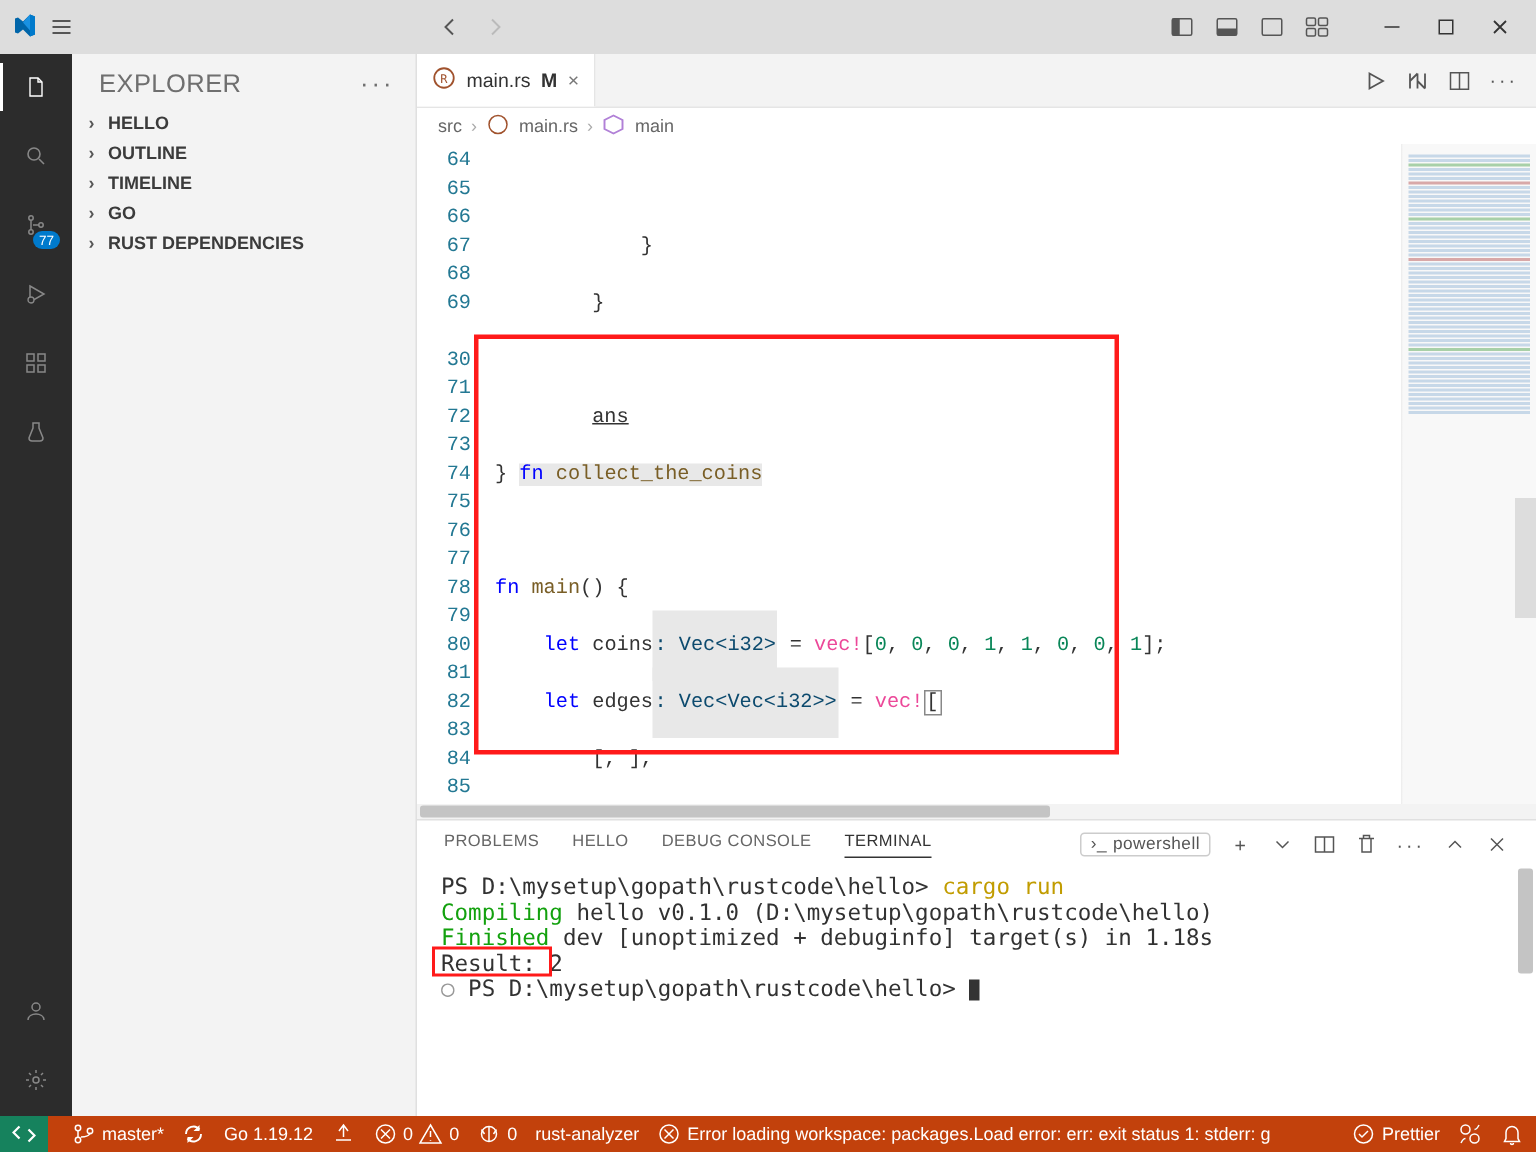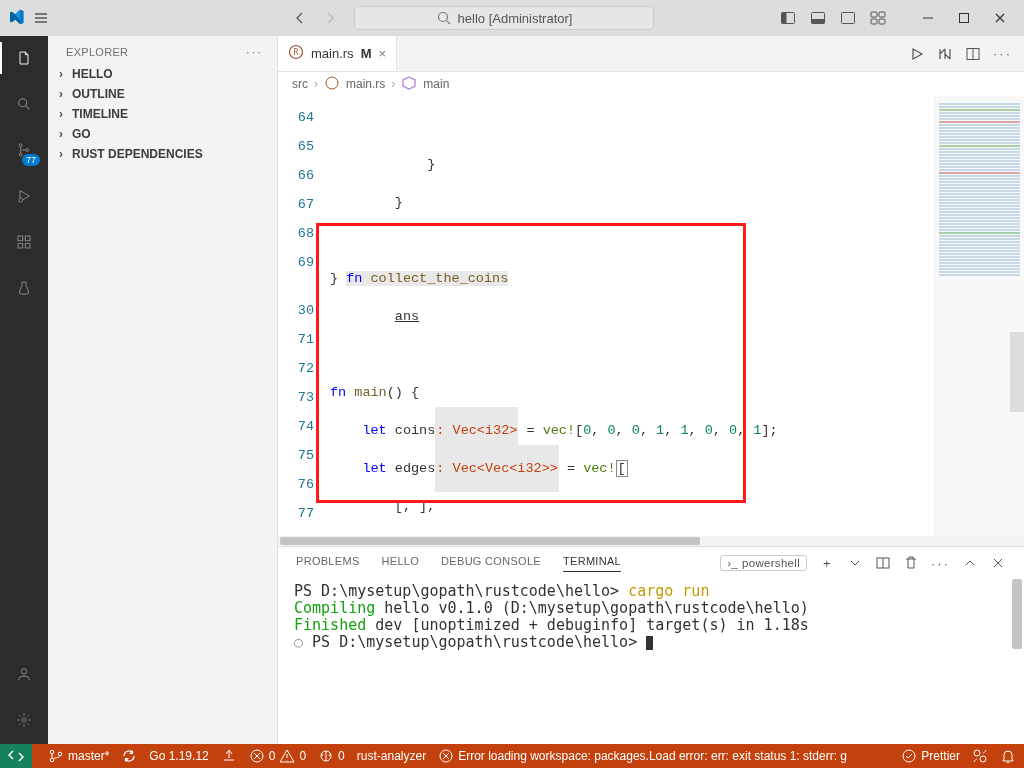--- a/index.html
+++ b/index.html
@@ -23,44 +23,44 @@
 
 .activitybar { width: 48px; background: #2c2c2c; display:flex; flex-direction:column; align-items:center; padding-top:8px; gap:18px; color:#888; }
 .activitybar .item { width:28px; height:28px; display:flex; align-items:center; justify-content:center; cursor:pointer; position:relative;}
 .activitybar .item.active { color:#fff; }
 .activitybar .item.active::before { content:""; position:absolute; left:-10px; top:-2px; bottom:-2px; width:2px; background:#fff; }
 .activitybar .badge { position:absolute; bottom:-2px; right:-2px; background:#007acc; color:#fff; border-radius:8px; font-size:9px; padding:0 4px; line-height:12px;}
 .activitybar .bottom { margin-top:auto; margin-bottom:10px; display:flex; flex-direction:column; gap:18px; align-items:center;}
 
 
 .sidebar { width: 230px; background: #f3f3f3; border-right: 1px solid #e0e0e0; }
-.sidebar-header { display:flex; align-items:flex-end; justify-content:space-between; padding: 10px 14px 6px 18px; font-size:11px; color:#6f6f6f; letter-spacing:0.3px;}
+.sidebar-header { display:flex; align-items:flex-end; justify-content:space-between; padding: 10px 14px 6px 18px; font-size:17px; color:#6f6f6f; letter-spacing:0.3px;}
 .sidebar-section { padding: 3px 10px 3px 6px; display:flex; align-items:center; gap:4px; font-size:12px; color:#3b3b3b; font-weight:600; cursor:pointer;}
 .sidebar-section .chev { width:14px; text-align:center; font-size:12px; color:#555;}
 
 
 .editor-wrap { flex:1; display:flex; flex-direction:column; background:#fff; }
 .tabs { height: 36px; background:#f3f3f3; display:flex; align-items:stretch; border-bottom:1px solid #e5e5e5;}
 .tab { background:#ffffff; display:flex; align-items:center; gap:7px; padding:0 10px; font-size:13px; border-right:1px solid #e5e5e5; }
 .tab .mod { color:#333; font-weight:600;}
 .tab .close { color:#777; }
 .tabs .tab-actions { margin-left:auto; display:flex; align-items:center; gap:12px; padding-right:12px; color:#555;}
 .breadcrumb { height:24px; display:flex; align-items:center; gap:6px; padding:0 14px; font-size:12px; color:#666; background:#fff; }
 .breadcrumb .sep { color:#aaa; }
 
 .code-area { flex:1; display:flex; position:relative; overflow:hidden; }
 .gutter { width:44px; text-align:right; padding:2px 8px 0 0; color:#237893; font-family: Consolas, "Courier New", monospace; font-size:13.5px; line-height:19px; }
-.gutter .ln { position:relative;margin-top:10px; }
+.gutter .ln { position:relative; }
 .code { flex:1; font-family: Consolas, "Courier New", monospace; font-size:13.5px; line-height:19px; padding:2px 0 0 8px; white-space:pre; color:#333; position:relative;}
 .codelens { color:#999; font-size:11.5px; margin-left:-2px;}
 .kw { color:#0000ff; }
-.ty { color:#c2410c; background:#e8e8e8; padding:16px 1px;}
+.ty { color:#0c4a6e; background:#e8e8e8; padding:16px 1px;}
 .fnname { color:#795e26; }
 .num { color:#098658; }
-.mac { color:#4d7c0f; }
+.mac { color:#ec4899; }
 .hlfn { background:#e8e8e8; }
 .brdr { position:absolute; border:3px solid #ff1a1a; pointer-events:none; }
 .minimap { width:90px; background:linear-gradient(#f8f8f8, #f8f8f8); border-left:1px solid #eee; position:relative; overflow:hidden;}
 .minimap .mm { height:2px; margin:1px 4px; background:#c7d8e8; }
 .minimap .mmr { background:#d8a8a8; }
 .minimap .mmg { background:#a8d0a8; }
 .minimap .slider { position:absolute; right:0; top:236px; width:14px; height:80px; background:rgba(100,100,100,0.18);}
 .hscroll { height:10px; background:#f3f3f3; position:relative;}
 .hscroll .thumb { position:absolute; left:2px; top:1px; height:8px; width:420px; background:#c4c4c4; border-radius:2px;}
 .cur-line-hl { position:absolute; left:0; right:0; height:19px; background:#f6f6f6; z-index:-1; }
@@ -108,27 +108,20 @@
     <span class="ic">
         <svg viewBox="0 0 16 16">
           <path fill="none" stroke="#555" stroke-width="1.3" d="M10 3l-5 5 5 5"></path>
         </svg>
       </span>
     <span class="ic" style="opacity:.4">
         <svg viewBox="0 0 16 16">
           <path fill="none" stroke="#888" stroke-width="1.3" d="M6 3l5 5-5 5"></path>
         </svg>
       </span>
-  </div>
-  <div class="searchbox">
-    <svg viewBox="0 0 16 16" width="13" height="13">
-        <circle cx="7" cy="7" r="4.5" fill="none" stroke="#777" stroke-width="1.2"></circle>
-        <path stroke="#777" stroke-width="1.2" d="M11 11l3 3"></path>
-      </svg>
-    <span>hello [Administrator]</span>
   </div>
   <div class="spacer2"></div>
   <div class="layout-icons">
     <span class="ic">
         <svg viewBox="0 0 16 16">
           <rect x="1.5" y="2.5" width="13" height="11" rx="1" fill="none" stroke="#555"></rect>
           <rect x="1.5" y="2.5" width="5" height="11" fill="#555"></rect>
         </svg>
       </span>
     <span class="ic">
@@ -326,22 +319,22 @@
           <div class="ln">83</div>
           <div class="ln">84</div>
           <div class="ln">85</div>
         </div>
       <div class="code" id="code">
         <div class="cur-line-hl" style="top:249px;"></div>
         <div class="brdr" style="left:-6px; top:127px; width:430px; height:280px;"></div>
 <div><span>            }</span></div>
 <div><span>        }</span></div>
 <div> </div>
+<div>        <span style="text-decoration:underline">ans</span></div>
 <div><span>} </span><span class="hlfn"><span class="kw">fn</span> <span class="fnname">collect_the_coins</span></span></div>
-<div>        <span style="text-decoration:underline">ans</span></div>
 <div> </div>
 <div><span class="kw">fn</span> <span class="fnname">main</span><span>() {</span></div>
 <div>    <span class="kw">let</span><span> coins</span><span class="ty">: Vec&lt;i32&gt;</span><span> = </span><span class="mac">vec!</span>[<span class="num">0</span>, <span class="num">0</span>, <span class="num">0</span>, <span class="num">1</span>, <span class="num">1</span>, <span class="num">0</span>, <span class="num">0</span>, <span class="num">1</span>]<span>;</span></div>
 <div>    <span class="kw">let</span><span> edges</span><span class="ty">: Vec&lt;Vec&lt;i32&gt;&gt;</span><span> = </span><span class="mac">vec!</span><span style="border:1px solid #888;padding:0 1px">[</span></div>
 <div>        [, ],</div>
 
 
 
 
 
@@ -459,20 +452,23 @@
                 <path stroke="#555" d="M4 4l8 8M12 4l-8 8"></path>
               </svg>
             </span>
         </div>
       </div>
       <div class="terminal">
         <div class="term-scroll"></div>
 <div><span>PS D:\mysetup\gopath\rustcode\hello&gt; </span><span class="yel">cargo run</span></div>
 <div><span class="grn">   Compiling</span><span> hello v0.1.0 (D:\mysetup\gopath\rustcode\hello)</span></div>
 <div><span class="grn">    Finished</span><span> dev [unoptimized + debuginfo] target(s) in 1.18s</span></div>
+<div style="position:relative"><span>Result: 2</span>
+  <span class="brdr" style="left:-6px; top:-3px; width:80px; height:20px; border-width:2px;"></span>
+</div>
 <div><span style="opacity:.5">○ </span><span>PS D:\mysetup\gopath\rustcode\hello&gt; </span><span class="cur"></span></div>
       </div>
     </div>
   </div>
 </div>
 
 <div class="statusbar">
   <span class="sb remote">
       <svg width="14" height="14" viewBox="0 0 16 16">
         <path fill="none" stroke="#fff" stroke-width="1.5" d="M5 3L1 7l4 4M11 5l4 4-4 4"></path>

